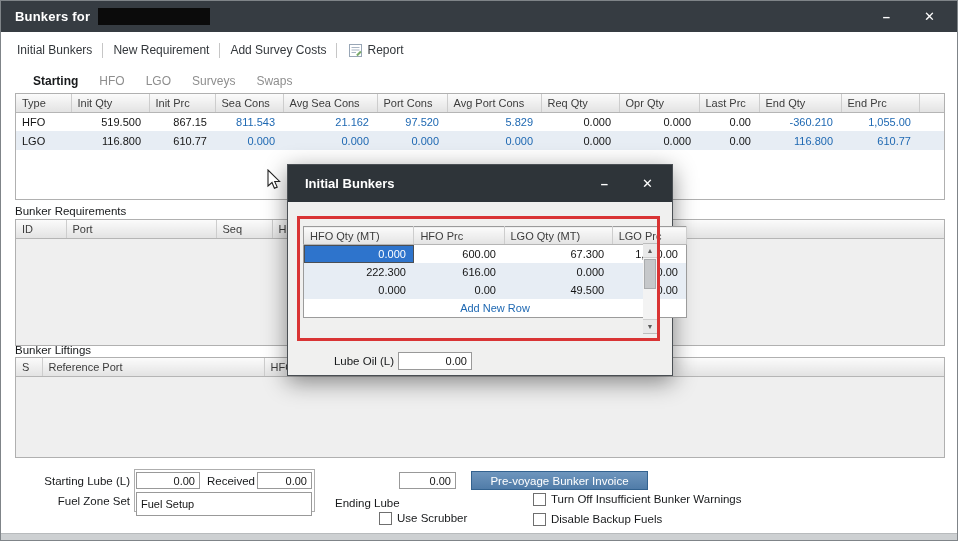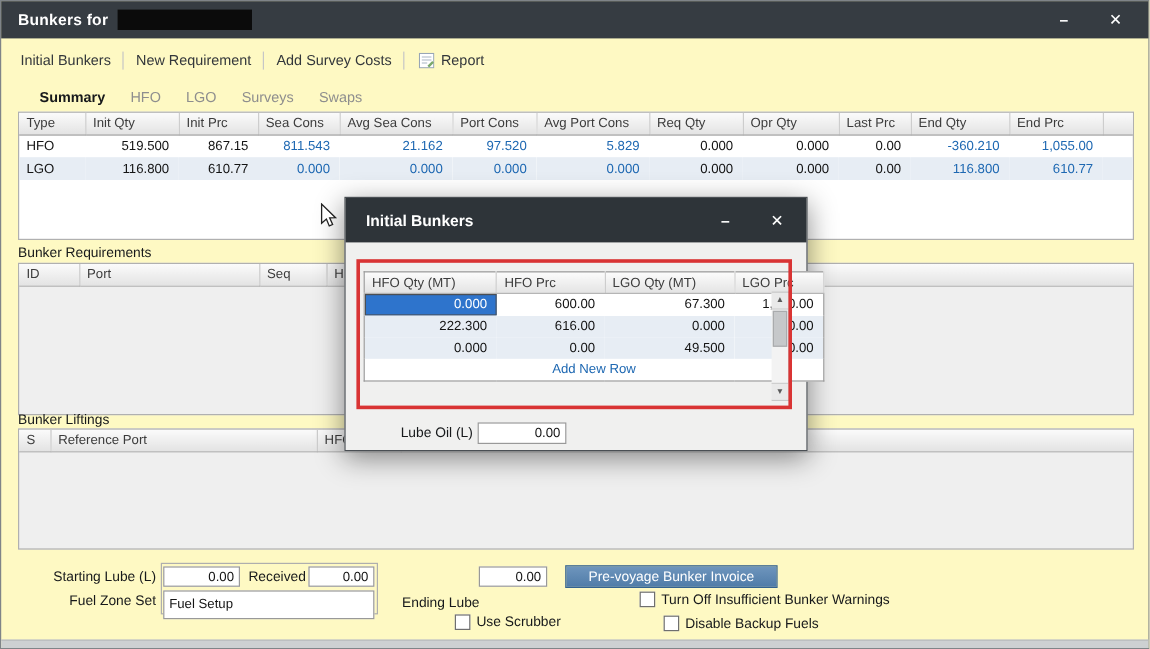--- a/index.html
+++ b/index.html
@@ -1,18 +1,18 @@
 <!DOCTYPE html>
 <html><head>
 <meta charset="utf-8">
 <style>
   * { margin:0; padding:0; box-sizing:border-box; }
   html,body { width:958px; height:541px; }
   body { font-family:"Liberation Sans","DejaVu Sans",sans-serif; background:#e9e9e9; position:relative; overflow:hidden; font-size:12px; }
-  .window { position:absolute; inset:0; background:#fef9c3; border:1px solid #7f8488; }
+  .window { position:absolute; inset:0; background:#ffffff; border:1px solid #7f8488; }
 
   
   .titlebar { position:absolute; top:0; left:0; width:100%; height:31px; background:#363c42; display:flex; align-items:center; padding:0 14px; }
   .titlebar .title { color:#fff; font-weight:bold; font-size:13px; letter-spacing:.2px; }
   .redaction { width:112px; height:17px; background:#0b0b0b; margin-left:8px; }
   .win-controls { margin-left:auto; display:flex; gap:34px; padding-right:8px; }
   .win-btn { color:#fff; font-size:13px; font-weight:bold; line-height:1; cursor:default; }
 
   
   .toolbar { position:absolute; top:31px; left:0; width:100%; height:36px; display:flex; align-items:center; padding:0 16px; }
@@ -39,21 +39,21 @@
   .req-area { position:absolute; left:14px; top:218px; width:930px; height:127px; background:#efefef; border:1px solid #b0b0b0; }
   .lift-area { position:absolute; left:14px; top:356px; width:930px; height:101px; background:#efefef; border:1px solid #b0b0b0; }
 
   
   .flabel { position:absolute; font-size:11.5px; color:#17191b; white-space:nowrap; }
   .flabel.r { text-align:right; }
   .field { position:absolute; border:1px solid #999; background:#fff; font-family:inherit; font-size:11px; color:#141414; padding:1px 4px; outline:none; }
   .field.num { text-align:right; }
   .group-box { position:absolute; left:133px; top:468px; width:181px; height:43px; border:1px solid #aeaeae; }
   .invoice-btn { position:absolute; left:470px; top:470px; width:177px; height:19px; background:linear-gradient(#6e95bd,#507ca8); border:1px solid #33628f; color:#fff; font-size:11.5px; font-family:inherit; text-align:center; line-height:16px; cursor:default; }
-  .cb-row { position:absolute; display:flex; align-items:center; font-size:11.5px; color:#17191b; white-space:nowrap;padding-left:48px; }
+  .cb-row { position:absolute; display:flex; align-items:flex-start; font-size:11.5px; color:#17191b; white-space:nowrap;padding-left:48px; }
   input[type="checkbox"] { appearance:none; -webkit-appearance:none; width:13px; height:13px; border:1px solid #6f6f6f; background:#fff; margin:0 5px 0 0; }
   .bottom-bar { position:absolute; left:0; bottom:0; width:100%; height:7px; background:#cdd0d2; border-top:1px solid #b8bbbd; }
 
   
   .dialog { position:absolute; left:286px; top:163px; width:386px; height:212px; background:#f0f0ef; border:1px solid #4a4f54; box-shadow:0 6px 22px rgba(0,0,0,.45); z-index:10; }
   .dlg-titlebar { height:37px; background:#2e3439; display:flex; align-items:center; padding:0 17px; }
   .dlg-title { color:#fff; font-weight:bold; font-size:13px; }
   .dlg-controls { margin-left:auto; display:flex; gap:34px; padding-right:2px; }
   .dlg-btn { color:#fff; font-size:13px; font-weight:bold; cursor:default; }
   .annotation { position:absolute; left:9px; top:51px; width:363px; height:125px; border:3px solid #d93434; z-index:6; pointer-events:none; }
@@ -98,21 +98,21 @@
         <line x1="2.5" y1="3.5" x2="10.5" y2="3.5" stroke="#aab6c4" stroke-width="1"></line>
         <line x1="2.5" y1="6" x2="10.5" y2="6" stroke="#aab6c4" stroke-width="1"></line>
         <line x1="2.5" y1="8.5" x2="7" y2="8.5" stroke="#aab6c4" stroke-width="1"></line>
         <path d="M7.2,10.8 L11.2,6.8 L12.6,8.2 L8.6,12.2 Z" fill="#7aa96a"></path>
       </svg>
       <span>Report</span>
     </span>
   </div>
 
   <div class="tabs">
-    <span class="tab active">Summary</span>
+    <span class="tab active">Starting</span>
     <span class="tab">HFO</span>
     <span class="tab">LGO</span>
     <span class="tab">Surveys</span>
     <span class="tab">Swaps</span>
   </div>
 
   <div class="summary-area">
     <table class="grid">
       <colgroup>
         <col style="width:55px">
@@ -234,21 +234,21 @@
   <input class="field num" style="left: 398px; top: 471px; width: 57px; height: 17px;" value="0.00">
   <button class="invoice-btn">Pre-voyage Bunker Invoice</button>
   <label class="cb-row" style="left:484px; top:492px;">
     <input type="checkbox" style="">
     <span>Turn Off Insufficient Bunker Warnings</span>
   </label>
   <label class="cb-row" style="left:330px; top:511px;">
     <input type="checkbox" style="">
     <span>Use Scrubber</span>
   </label>
-  <label class="cb-row" style="left:484px; top:512px;margin-left:20px;">
+  <label class="cb-row" style="left:484px; top:512px;">
     <input type="checkbox" style="">
     <span>Disable Backup Fuels</span>
   </label>
   <div class="bottom-bar"></div>
 
   <div class="dialog">
     <div class="dlg-titlebar">
       <span class="dlg-title">Initial Bunkers</span>
       <div class="dlg-controls">
         <span class="dlg-btn">–</span>

